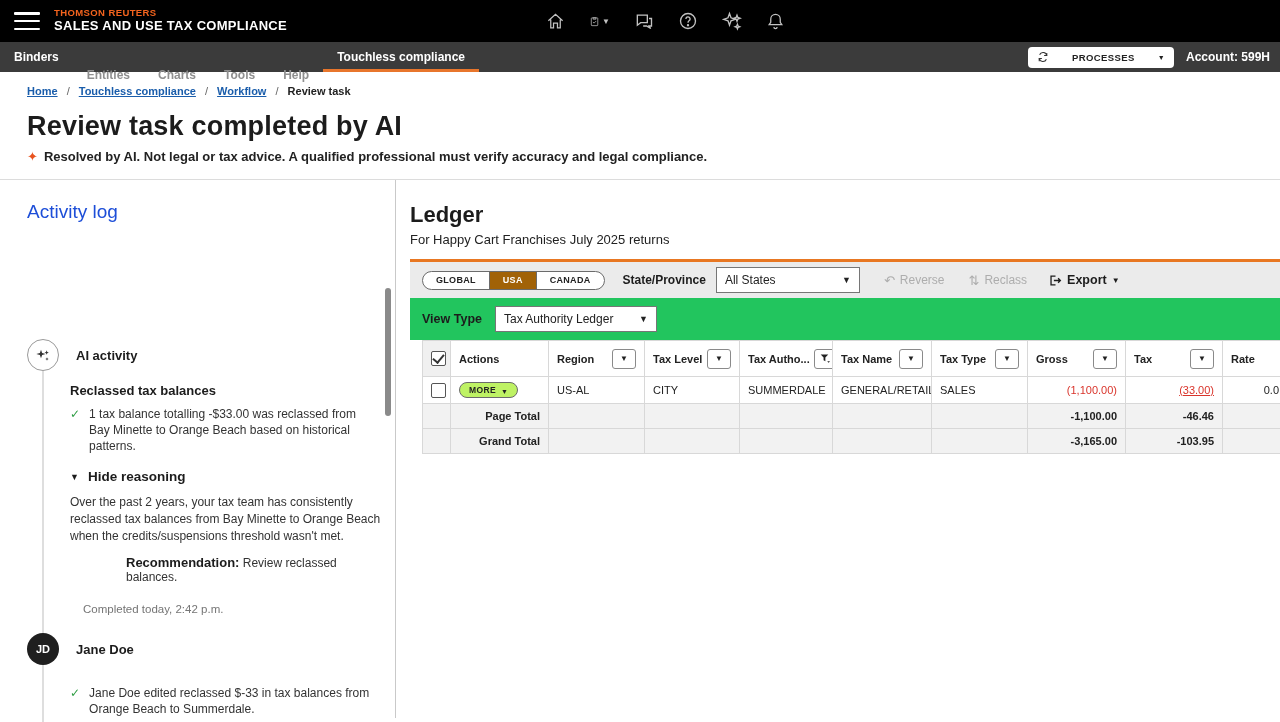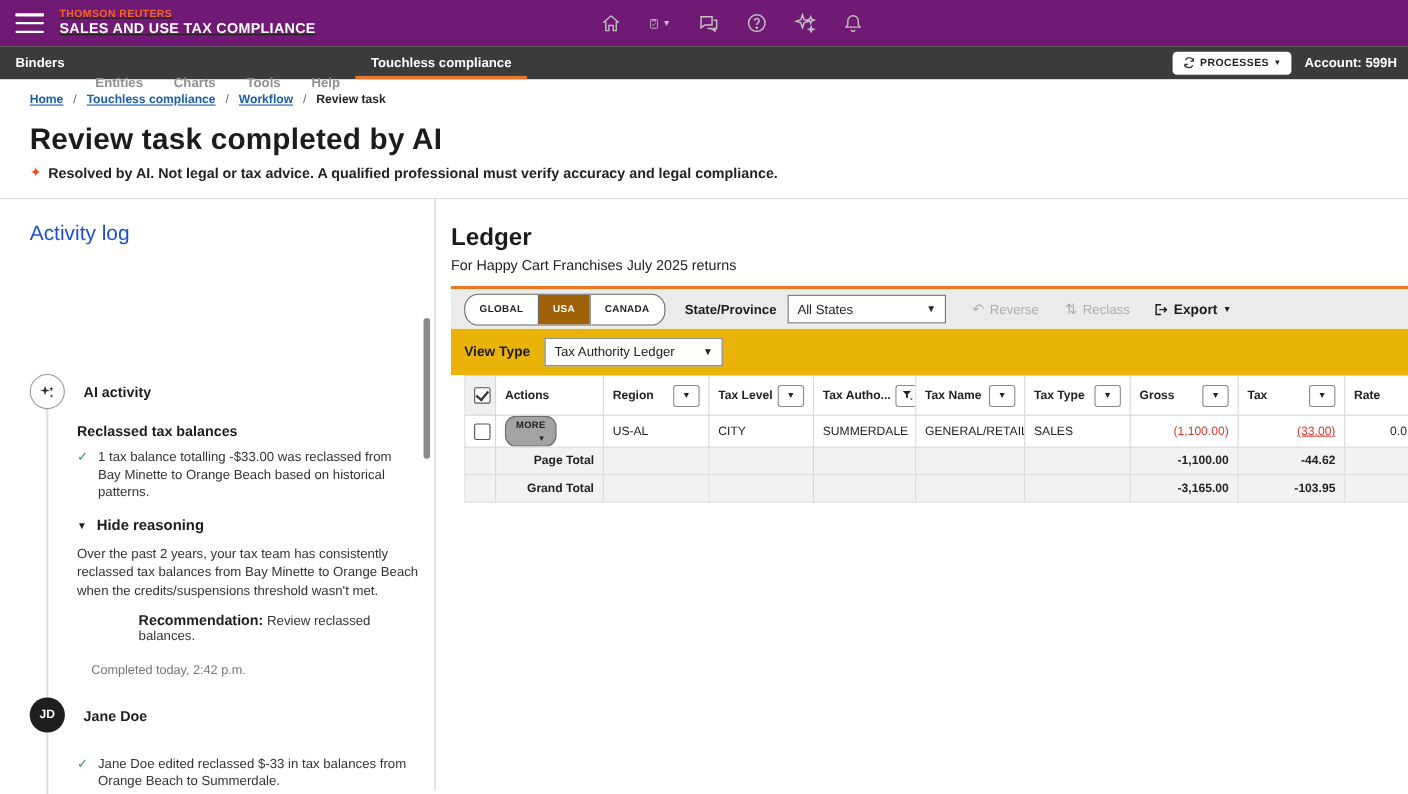--- a/index.html
+++ b/index.html
@@ -1,39 +1,39 @@
 <!DOCTYPE html>
 <html><head>
 <meta charset="utf-8">
 <style>
   * { margin:0; padding:0; box-sizing:border-box; }
   html,body { width:1280px; height:722px; overflow:hidden; background:#fff;
               font-family:"Liberation Sans","DejaVu Sans",sans-serif; color:#222; }
 
   
-  .topbar { height:42px; background:#701a75; display:flex; align-items:center; position:relative;text-decoration:underline; }
+  .topbar { height:42px; background:#000000; display:flex; align-items:center; position:relative; }
   .hamburger { width:26px; height:18px; margin:0 0 0 14px; display:flex; flex-direction:column; justify-content:space-between; cursor:pointer; }
   .hamburger span { display:block; height:2.5px; background:#fff; border-radius:1px; }
   .brand-block { margin-left:14px; line-height:1.15; }
   .brand-top { font-size:9.5px; font-weight:700; color:#f4641e; letter-spacing:.4px; }
   .brand-bottom { font-size:13px; font-weight:700; color:#fff; letter-spacing:.3px; }
   .topbar-icons { position:absolute; left:545px; top:0; height:42px; display:flex; align-items:center; gap:23px; }
   .tb-icon { width:21px; height:21px; display:flex; align-items:center; justify-content:center; cursor:pointer; }
   .tb-icon svg { stroke:#c2c2c2; fill:none; stroke-width:1.6; }
   .tb-caret { color:#c2c2c2; font-size:8px; margin-left:2px; }
 
   
   .navbar { height:30px; background:#3b3b3b; display:flex; align-items:stretch; position:relative; }
   .nav-item { font-size:12px; font-weight:700; display:flex; align-items:center; padding:0 14px; cursor:pointer; }
   .nav-item.enabled { color:#fff; }
   .nav-item.disabled { color:#8f8f8f;margin-top:33px; }
   .nav-item.active { color:#fff; border-bottom:3px solid #e8762c; padding-top:3px; }
   .nav-right { position:absolute; right:10px; top:0; height:30px; display:flex; align-items:center; gap:12px; }
   .processes-btn { background:#fff; border-radius:4px; height:21px; display:flex; align-items:center;
-                   padding:0 9px; font-size:9.5px; font-weight:700; color:#222; letter-spacing:.4px; cursor:pointer; gap:4px; }
+                   padding:0 9px; font-size:9.5px; font-weight:700; color:#222; letter-spacing:.4px; cursor:pointer; gap:23px; }
   .processes-btn svg { stroke:#333; fill:none; stroke-width:1.5; }
   .account-label { color:#fff; font-size:12px; font-weight:700; }
 
   
   .breadcrumb { padding:13px 0 0 27px; font-size:11px; color:#555; }
   .breadcrumb a { color:#1a5dab; text-decoration:underline; cursor:pointer; font-weight:600; }
   .crumb-sep { margin:0 6px; color:#666; }
   .crumb-current { font-weight:700; color:#222; }
   .page-title { padding:14px 0 0 27px; font-size:27px; font-weight:600; color:#1c1c1c; letter-spacing:.2px; }
   .disclaimer { padding:7px 0 0 27px; font-size:13px; font-weight:600; color:#222; display:flex; align-items:center; gap:6px; }
@@ -63,54 +63,54 @@
   .recommendation { margin-top:11px; margin-left:8px; font-size:12px; color:#333;padding-left:48px; }
   .recommendation b { font-size:13px; color:#1c1c1c; }
   .timestamp { margin-top:19px; margin-left:13px; font-size:11.5px; color:#757575; }
 
   
   .right-pane { flex:1; padding:22px 0 0 14px; overflow:hidden; }
   .ledger-title { font-size:22px; font-weight:600; color:#1c1c1c; }
   .ledger-sub { font-size:13px; color:#222; margin-top:4px; }
   .panel { margin-top:12px; border-top:3px solid #e87722; width:870px; }
   .tabbar { background:#ebebeb; height:36px; display:flex; align-items:center; padding-left:12px; }
-  .seg-group { display:flex; border:1px solid #6b6b6b; border-radius:13px; overflow:hidden; background:#fff; height:29px; }
+  .seg-group { display:flex; border:1px solid #6b6b6b; border-radius:13px; overflow:hidden; background:#fff; height:19px; }
   .seg { font-size:9px; font-weight:700; letter-spacing:.3px; padding:0 13px; display:flex; align-items:center; cursor:pointer; color:#222; }
   .seg + .seg { border-left:1px solid #6b6b6b; }
   .seg.active { background:#a16207; color:#fff; }
   .sp-label { font-size:12px; font-weight:700; margin-left:18px; color:#1c1c1c; }
   .select-box { background:#fff; border:1px solid #767676; height:26px; display:flex; align-items:center;
                 justify-content:space-between; padding:0 8px; font-size:12px; color:#222; cursor:pointer; }
   .sp-select { width:144px; margin-left:10px; }
   .sel-caret { font-size:9px; color:#222; }
   .tool-link { display:flex; align-items:center; gap:5px; font-size:12px; margin-left:24px; }
   .tool-link.disabled { color:#adadad; cursor:default; }
   .tool-glyph { font-size:13px; }
   .export-link { display:flex; align-items:center; gap:5px; font-size:12.5px; font-weight:700; color:#1c1c1c; margin-left:22px; cursor:pointer; }
   .export-link svg { stroke:#1c1c1c; fill:none; stroke-width:1.6; }
 
-  .viewtype-row { background:#eab308; padding:8px 0 8px 12px; display:flex; align-items:center; gap:13px; }
+  .viewtype-row { background:#22c55e; padding:8px 0 8px 12px; display:flex; align-items:center; gap:13px; }
   .vt-label { font-size:12.5px; font-weight:700; color:#1c1c1c; }
   .vt-select { width:162px; }
 
   .table-clip { overflow:hidden; width:858px; margin-left:12px; }
   table { border-collapse:collapse; table-layout:fixed; width:881px; font-size:11px; }
   th,td { border:1px solid #d8d8d8; padding:0 8px; overflow:hidden; white-space:nowrap; }
   th { height:36px; font-weight:700; text-align:left; background:#fff; }
   .th-inner { display:flex; align-items:center; justify-content:space-between; gap:4px; }
   .hdr-btn { width:24px; height:20px; border:1px solid #8a8a8a; border-radius:3px; background:#fff;
              display:flex; align-items:center; justify-content:center; font-size:8px; color:#222; cursor:pointer; flex:0 0 auto; }
   .hdr-btn svg { fill:#222; }
   td { height:27px; color:#222; background:#fff; }
   .cb-col { background:#f0f0f0; }
   .checkbox { width:15px; height:15px; border:1.5px solid #555; border-radius:2px; background:#fff; position:relative; margin:0 auto; cursor:pointer; }
   .checkbox.checked::after { content:""; position:absolute; left:3px; top:0px; width:5px; height:9px;
                              border:solid #333; border-width:0 2px 2px 0; transform:rotate(40deg); }
   .more-btn { display:inline-flex; align-items:flex-end; gap:5px; border:1.3px solid #6b6b6b; border-radius:10px;
-              padding:2px 9px; font-size:8.5px; font-weight:700; letter-spacing:.4px; color:#222; cursor:pointer; background:#a3a3a3;flex-direction:column; }
+              padding:2px 9px; font-size:8.5px; font-weight:700; letter-spacing:.4px; color:#222; cursor:pointer; background:#bef264; }
   .num { text-align:right; }
   .neg-red { color:#d9342b; }
   .neg-red.link { text-decoration:underline; cursor:pointer; }
   .total-row td { background:#f2f2f2; height:25px; }
   .total-label { text-align:right; font-weight:700; }
   .total-num { font-weight:700; }
   .rate-cell { padding-right:24px; }
 </style>
 </head>
 <body>
@@ -384,21 +384,21 @@
         </tr>
         <tr class="total-row">
           <td></td>
           <td class="total-label">Page Total</td>
           <td></td>
                 <td></td>
                 <td></td>
                 <td></td>
                 <td></td>
           <td class="num total-num">-1,100.00</td>
-          <td class="num total-num">-44.62</td>
+          <td class="num total-num">-46.46</td>
           <td></td>
         </tr>
         <tr class="total-row">
           <td></td>
           <td class="total-label">Grand Total</td>
           <td></td>
                 <td></td>
                 <td></td>
                 <td></td>
                 <td></td>

